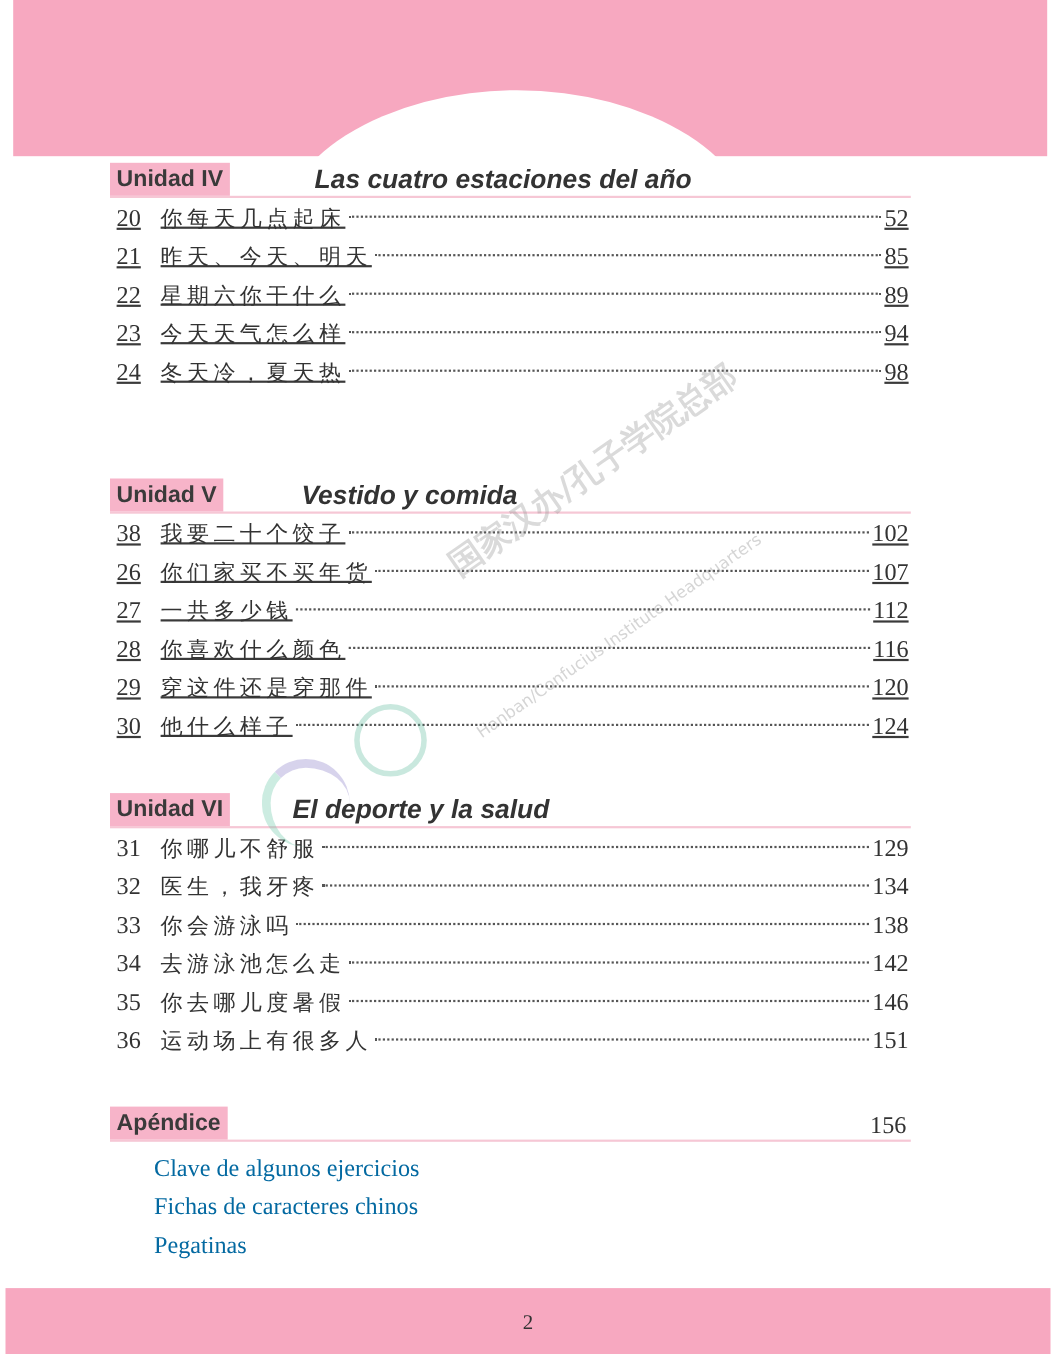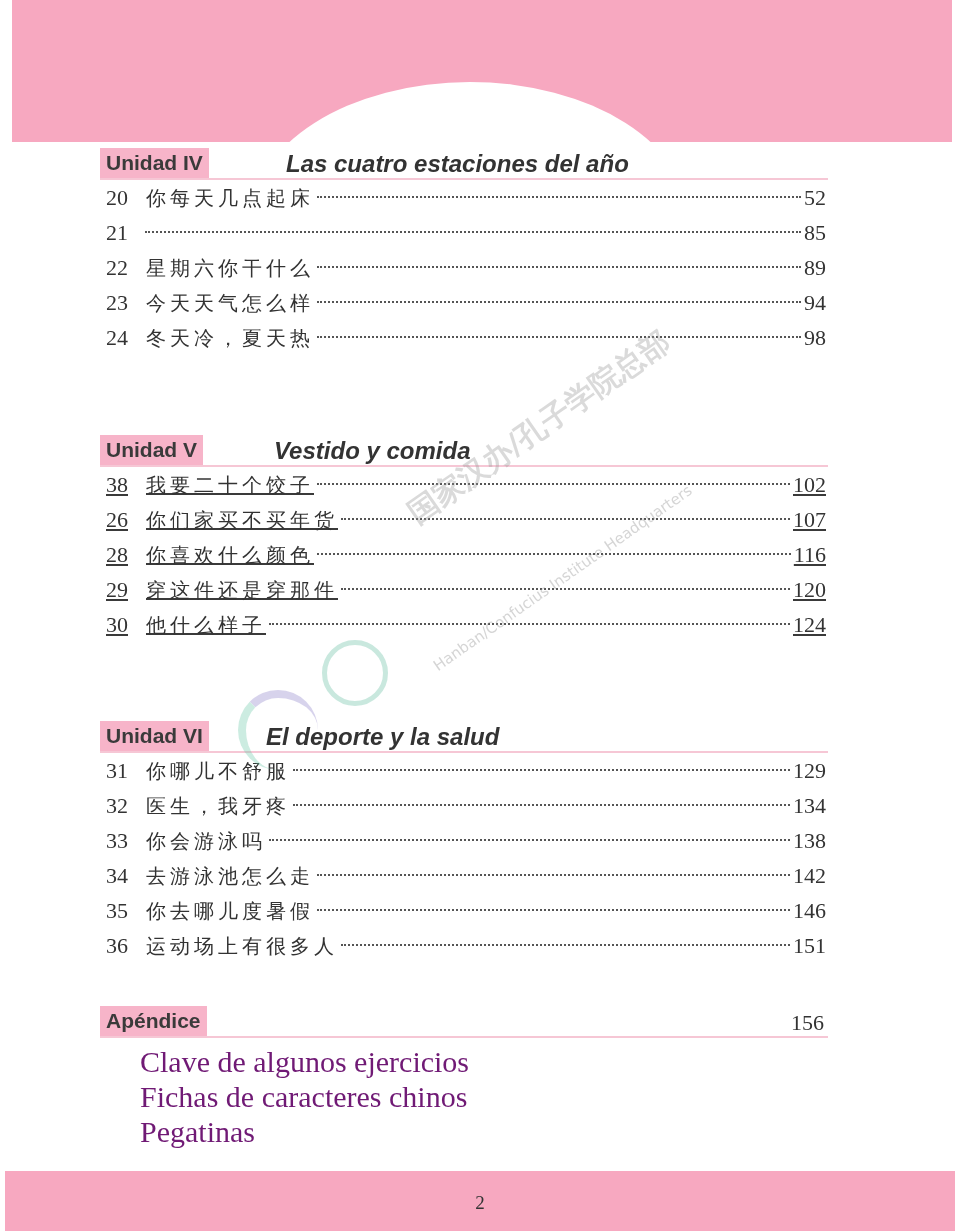--- a/index.html
+++ b/index.html
@@ -50,21 +50,21 @@
   .toc-title {
     font-family: "DejaVu Serif", serif; font-size: 20px; letter-spacing: 4px;
     padding-left: 4px; white-space: nowrap;
   }
   .toc-dots {
     flex: 1; margin: 0 3px; border-bottom: 2px dotted #555; height: 1px;
     transform: translateY(-7px);
   }
   .toc-page { min-width: 20px; text-align: right; padding-right: 2px; }
   .appendix-items { list-style: none; margin: 0; padding: 6px 0 0 40px; }
-  .appendix-items li { font-size: 30px; line-height: 35px; color: #701a75; }
+  .appendix-items li { font-size: 22px; line-height: 35px; color: #0369a1; }
   .watermark {
     position: absolute; left: 400px; top: 500px; transform: rotate(-35deg);
     transform-origin: left top;
     font-family: "DejaVu Sans", sans-serif; color: rgba(150,150,150,0.35);
     font-size: 30px; font-weight: bold; white-space: nowrap; pointer-events: none;
   }
   .watermark-sub {
     position: absolute; left: 430px; top: 660px; transform: rotate(-35deg);
     transform-origin: left top;
     font-family: "DejaVu Sans", sans-serif; color: rgba(150,150,150,0.4);
@@ -81,34 +81,35 @@
     border-top: 8px solid rgba(140,130,200,0.35); box-sizing: border-box;
     pointer-events: none;
   }
 </style>
 </head>
 <body>
 
 <div class="top-band"></div>
 <div class="top-arch"></div>
 
-<section class="section" style="top:148px;">
+<section class="section" style="top:148px;text-decoration:underline;">
   <div class="unit-head">
     <span class="unit-label">Unidad IV</span>
     <span class="unit-title" style="left:186px;">Las cuatro estaciones del año</span>
   </div>
   <ul class="toc-list">
     <li class="toc-row">
         <span class="toc-num">20</span>
         <span class="toc-title">你每天几点起床</span>
         <span class="toc-dots"></span>
         <span class="toc-page">52</span>
       </li>
     <li class="toc-row">
         <span class="toc-num">21</span>
+        <span class="toc-title">昨天、今天、明天</span>
         <span class="toc-dots"></span>
         <span class="toc-page">85</span>
       </li>
     <li class="toc-row">
         <span class="toc-num">22</span>
         <span class="toc-title">星期六你干什么</span>
         <span class="toc-dots"></span>
         <span class="toc-page">89</span>
       </li>
     <li class="toc-row">
@@ -136,20 +137,26 @@
         <span class="toc-num">38</span>
         <span class="toc-title">我要二十个饺子</span>
         <span class="toc-dots"></span>
         <span class="toc-page">102</span>
       </li>
     <li class="toc-row">
         <span class="toc-num">26</span>
         <span class="toc-title">你们家买不买年货</span>
         <span class="toc-dots"></span>
         <span class="toc-page">107</span>
+      </li>
+    <li class="toc-row">
+        <span class="toc-num">27</span>
+        <span class="toc-title">一共多少钱</span>
+        <span class="toc-dots"></span>
+        <span class="toc-page">112</span>
       </li>
     <li class="toc-row">
         <span class="toc-num">28</span>
         <span class="toc-title">你喜欢什么颜色</span>
         <span class="toc-dots"></span>
         <span class="toc-page">116</span>
       </li>
     <li class="toc-row">
         <span class="toc-num">29</span>
         <span class="toc-title">穿这件还是穿那件</span>

